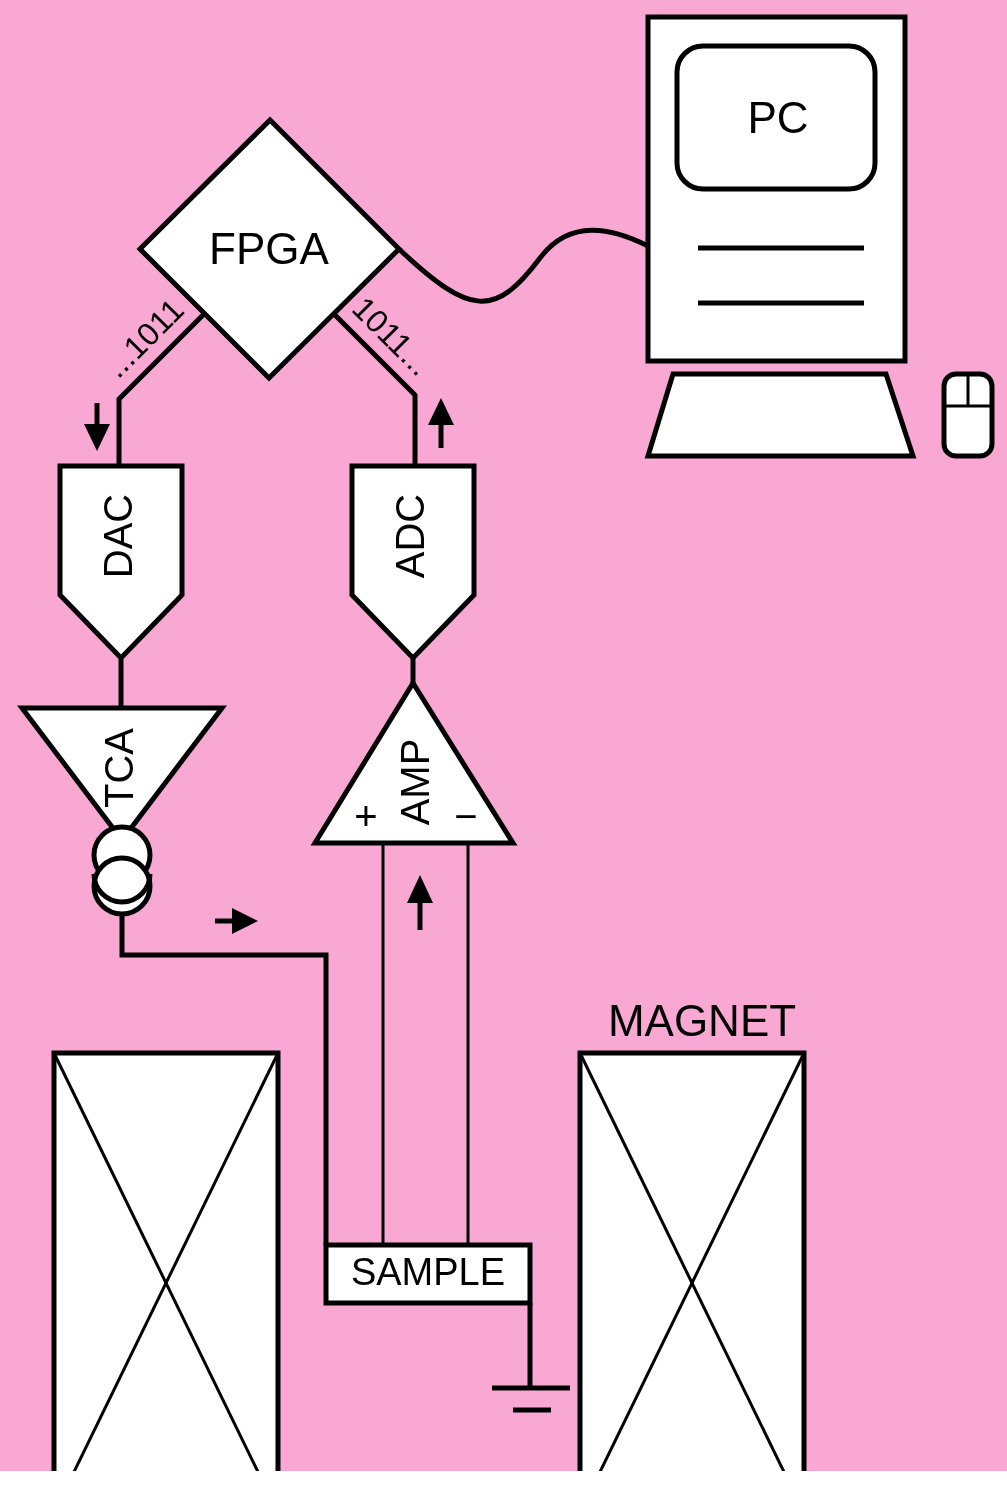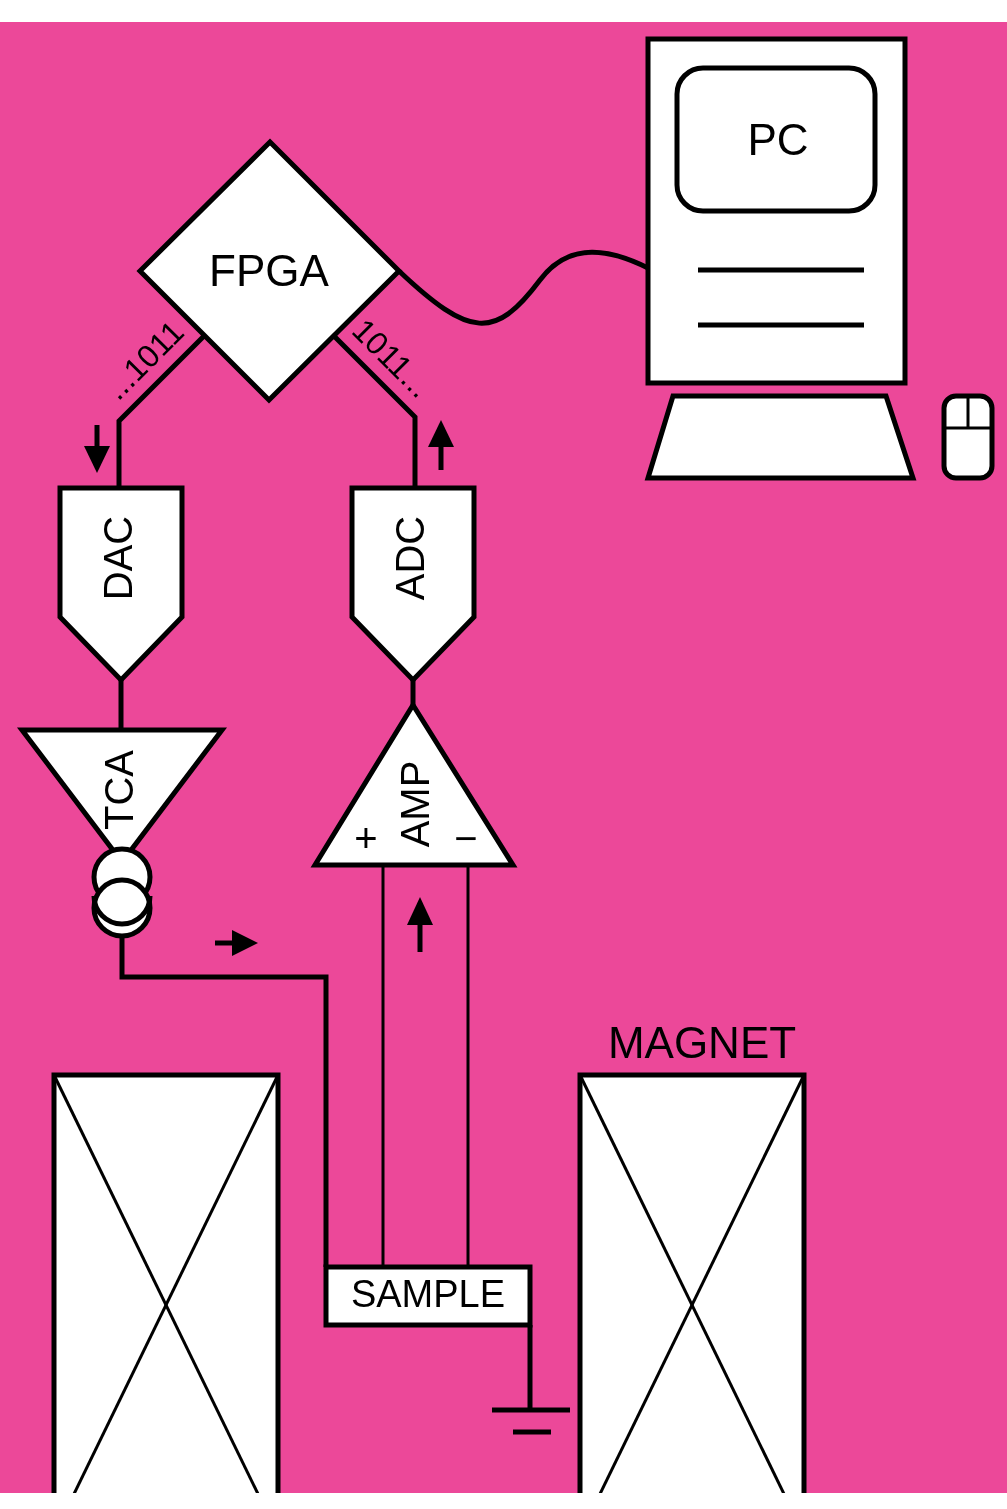--- a/index.html
+++ b/index.html
@@ -4,24 +4,23 @@
 <style>
   html, body {
     margin: 0;
     padding: 0;
     background: #ffffff;
   }
   #stage {
     position: relative;
     width: 1007px;
     height: 1471px;
-    background: #ec4899;
+    background: #f9a8d4;
     overflow: hidden;
     font-family: "Liberation Sans", sans-serif;
-    margin-top: 22px;
   }
   svg#diagram {
     display: block;
     width: 1007px;
     height: 1509px;
   }
   .stroke {
     fill: none;
     stroke: #000000;
     stroke-width: 5;

